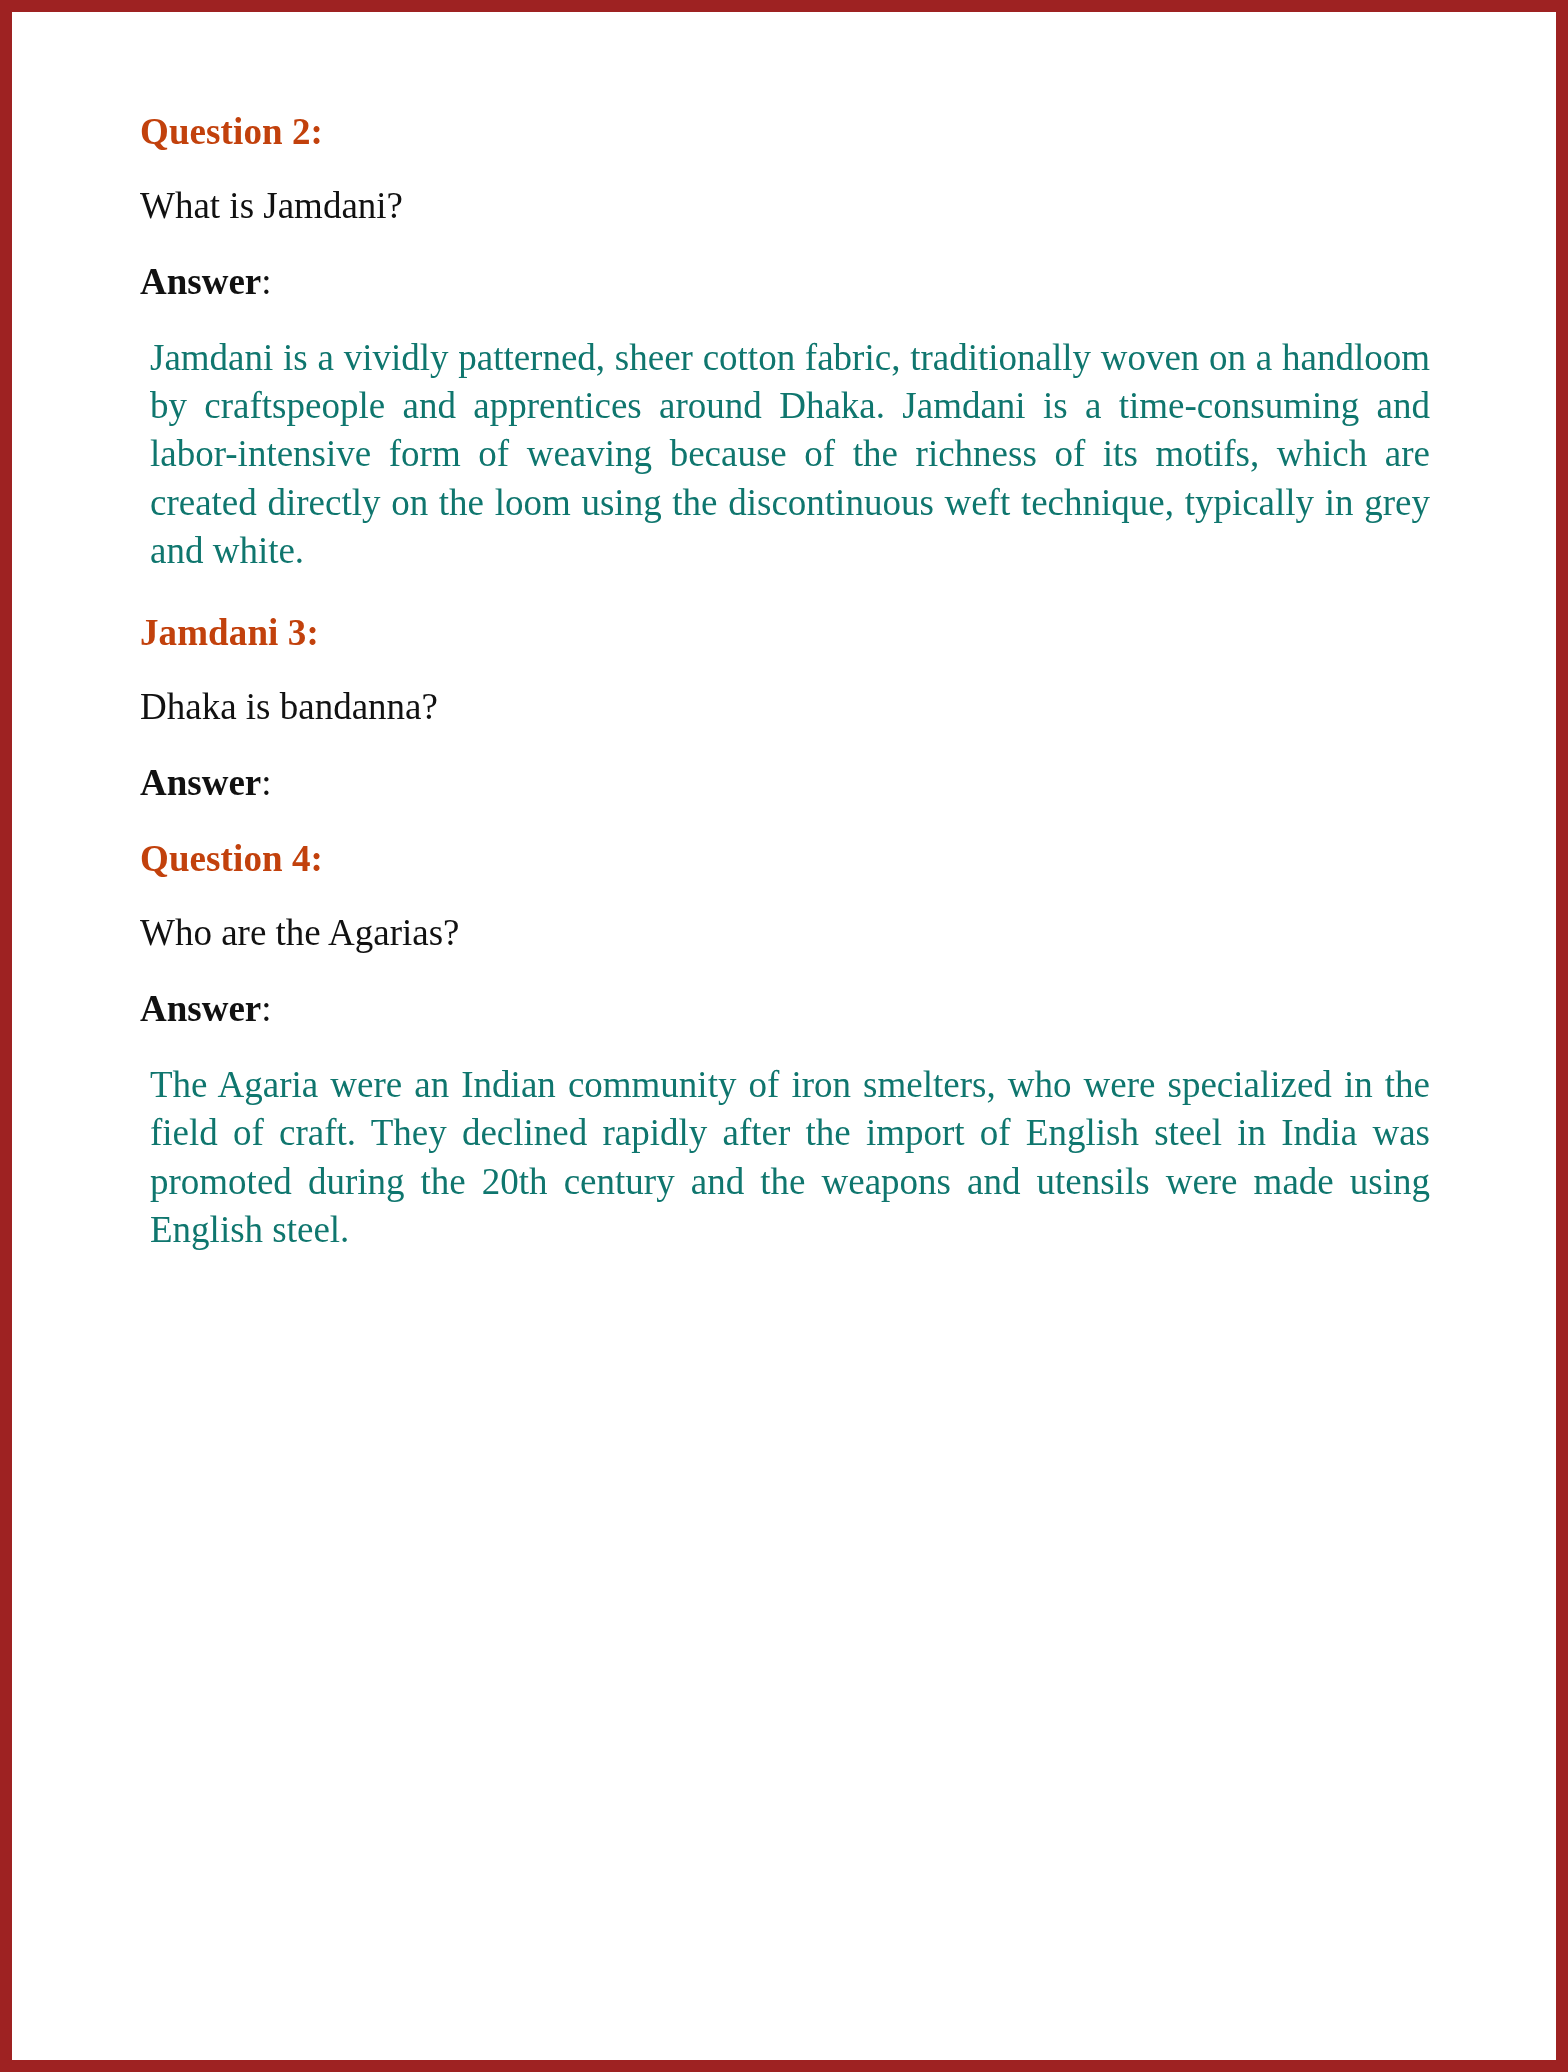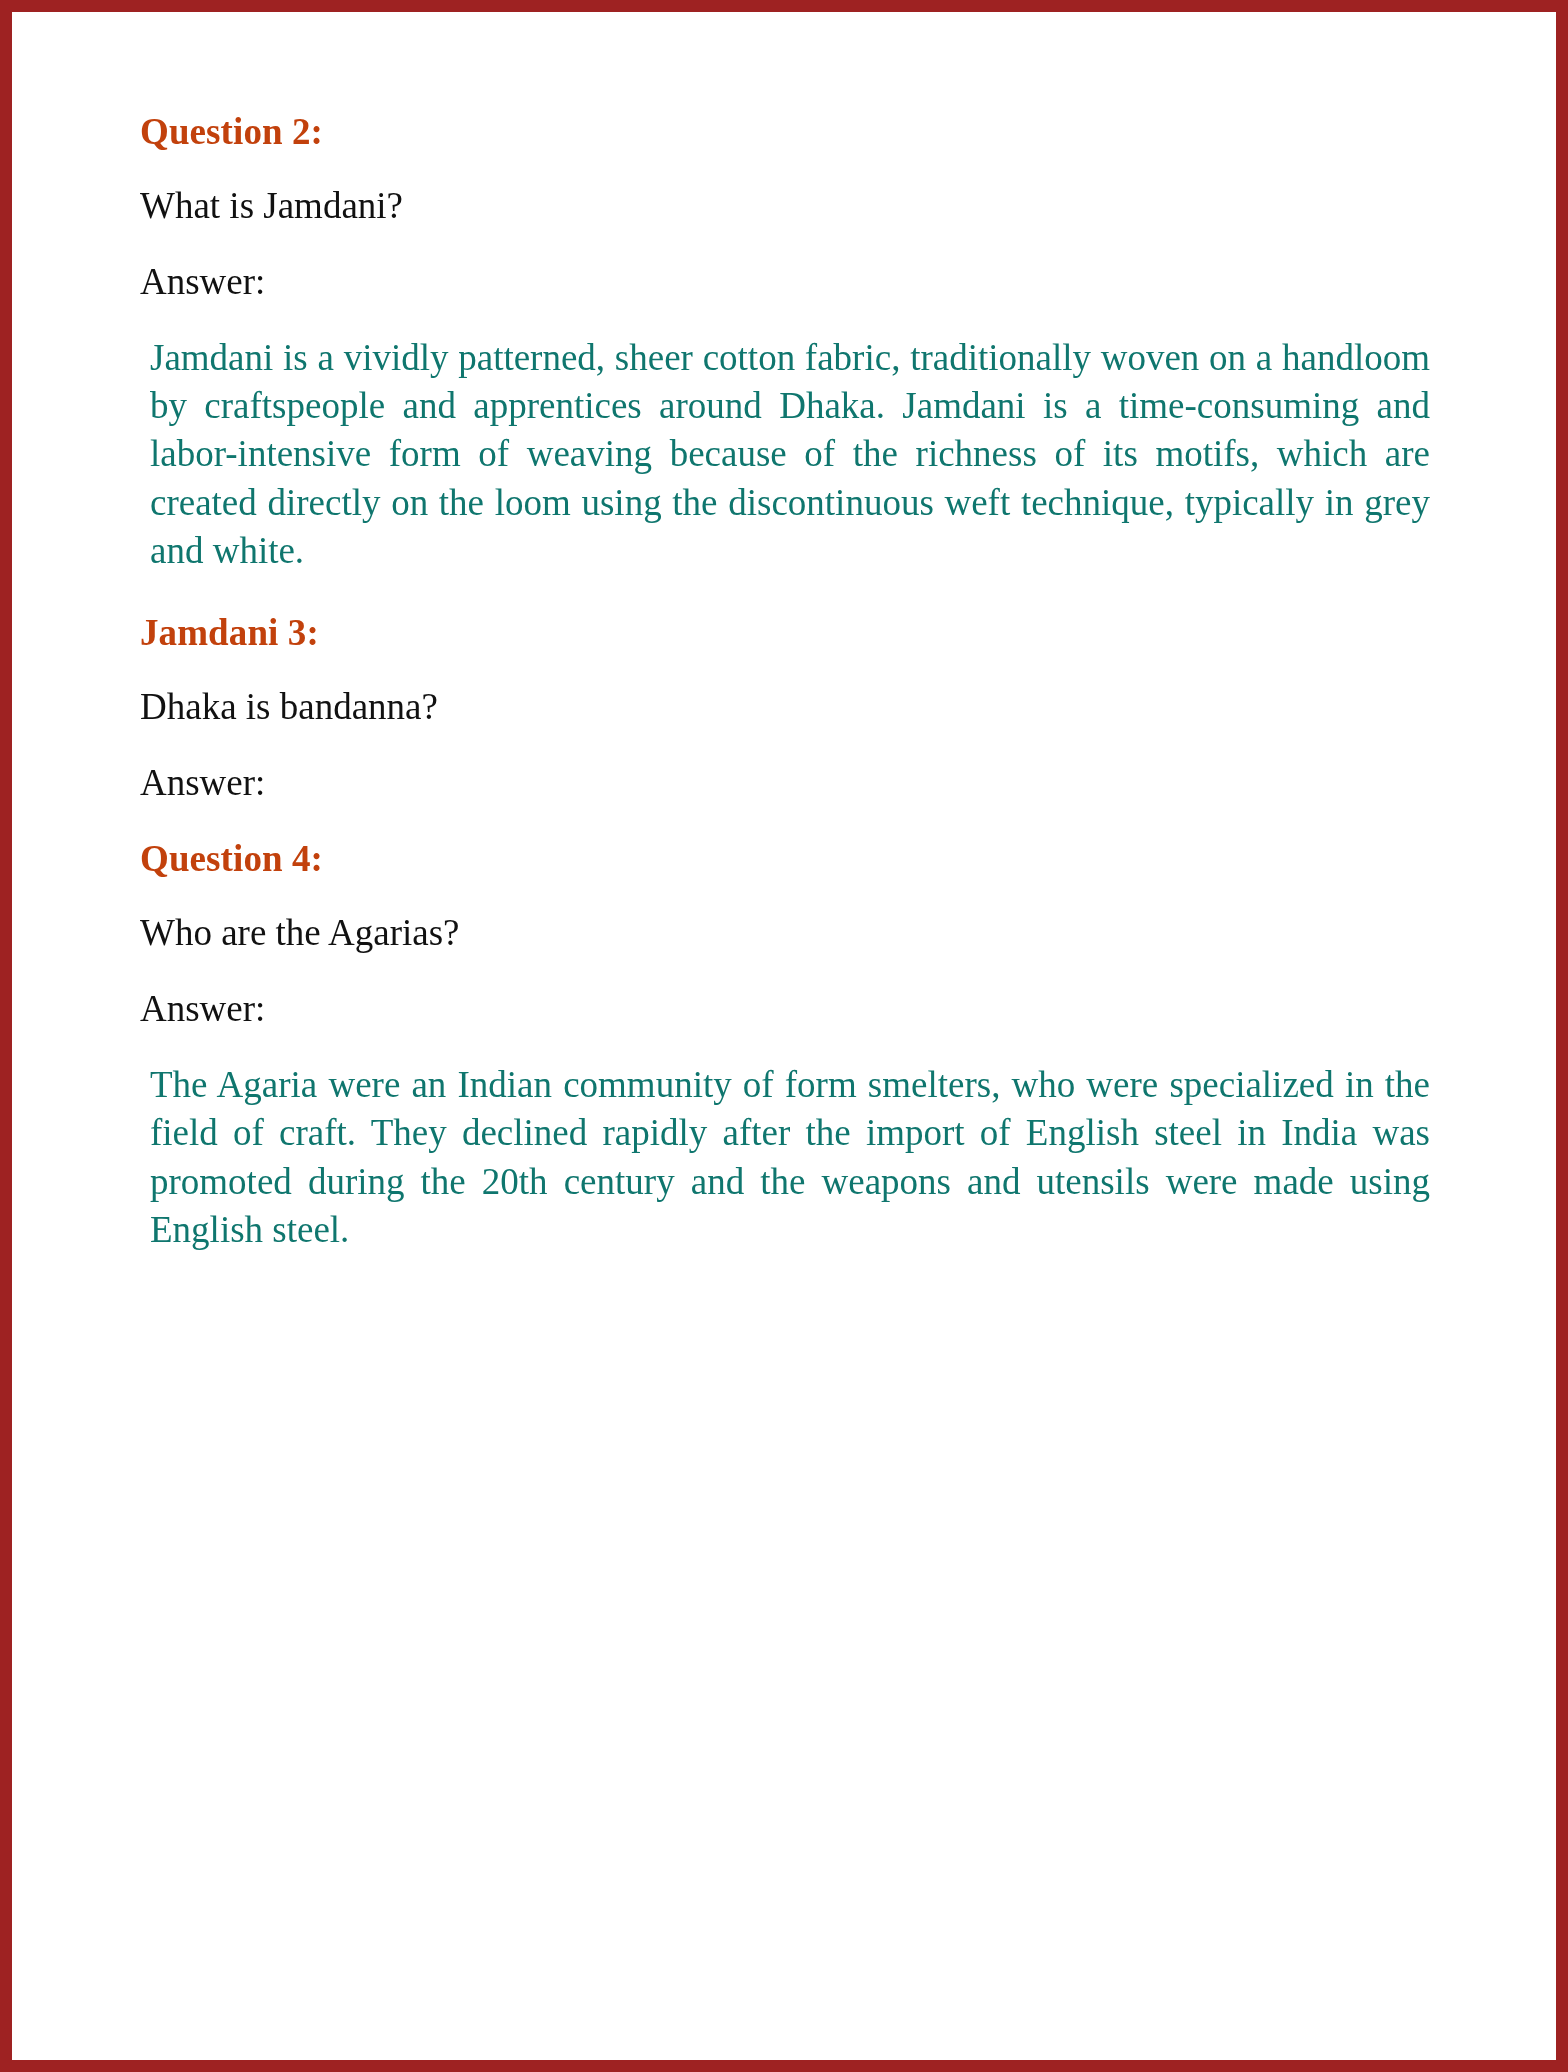--- a/index.html
+++ b/index.html
@@ -53,21 +53,21 @@
     margin: 0 0 28px 0;
   }
   .answer-label {
     font-family: "Liberation Serif", serif;
     font-size: 37px;
     line-height: 1.3;
     color: #111111;
     margin: 0 0 28px 0;
   }
   .answer-label b {
-    font-weight: normal;
+    font-weight: bold;
   }
   .answer-body {
     font-family: "Liberation Serif", serif;
     font-size: 37px;
     line-height: 1.30;
     color: #0f766e;
     margin: 0 0 34px 10px;
     text-align: justify;
     text-justify: inter-word;
   }
@@ -92,18 +92,18 @@
       <div class="qa-block">
         <div class="q-heading">Jamdani 3:</div>
         <div class="q-text">Dhaka is bandanna?</div>
         <div class="answer-label"><b>Answer</b><span>:</span></div>
       </div>
 
       <div class="qa-block">
         <div class="q-heading">Question 4:</div>
         <div class="q-text">Who are the Agarias?</div>
         <div class="answer-label"><b>Answer</b><span>:</span></div>
-        <div class="answer-body last">The Agaria were an Indian community of form smelters, who were specialized in the field of craft. They declined rapidly after the import of English steel in India was promoted during the 20th century and the weapons and utensils were made using English steel.</div>
+        <div class="answer-body last">The Agaria were an Indian community of iron smelters, who were specialized in the field of craft. They declined rapidly after the import of English steel in India was promoted during the 20th century and the weapons and utensils were made using English steel.</div>
       </div>
 
     </div>
   </div>
 </div>
 
 </body></html>

